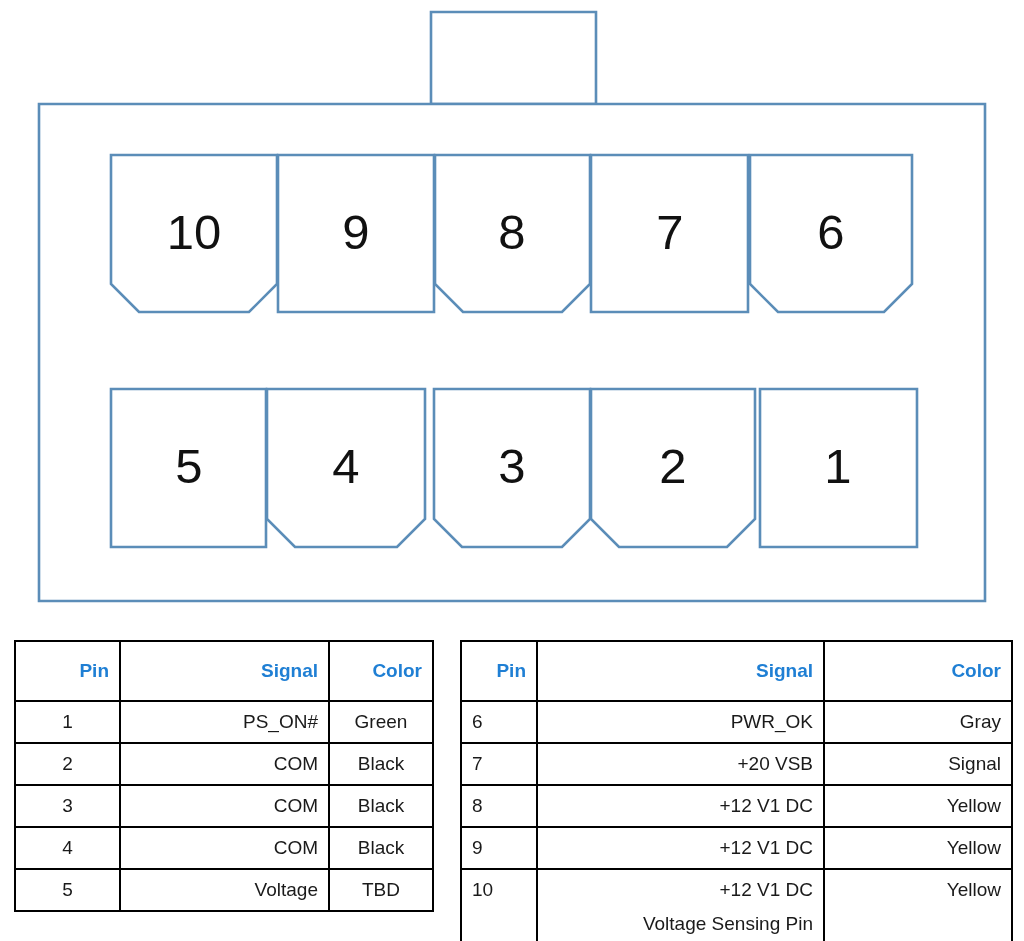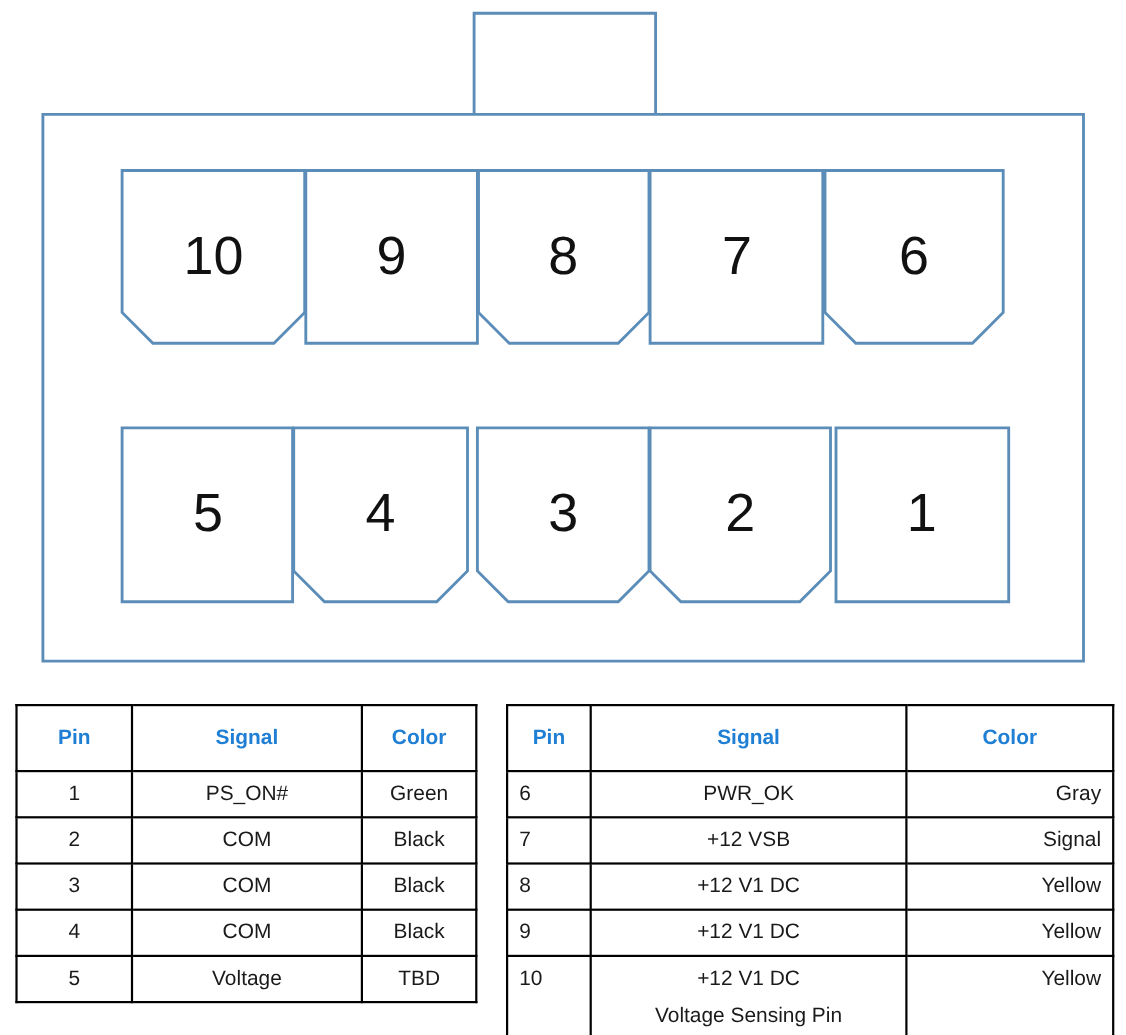--- a/index.html
+++ b/index.html
@@ -61,28 +61,28 @@
     font-weight: normal;
     padding: 0 10px;
     color: #1a1a1a;
     vertical-align: middle;
     background: #ffffff;
   }
   .pin-table thead th {
     color: #1f7fd4;
     font-weight: bold;
     font-size: 19px;
-    text-align: center;
+    text-align: right;
     height: 58px;
   }
   .pin-table tbody td {
     height: 40px;
   }
   .col-pin   { text-align: center; }
-  .col-sig   { text-align: center; }
+  .col-sig   { text-align: right; }
   .col-clr   { text-align: center; }
 
   
   #table-left { left: 14px; top: 640px; width: 418px; }
   #table-left col.c-pin { width: 105px; }
   #table-left col.c-sig { width: 209px; }
   #table-left col.c-clr { width: 104px; }
 
   
   #table-right { left: 460px; top: 640px; width: 551px; }
@@ -193,21 +193,21 @@
     </tr>
   </thead>
   <tbody>
     <tr>
       <td class="col-pin">6</td>
       <td class="col-sig">PWR_OK</td>
       <td class="col-clr">Gray</td>
     </tr>
     <tr>
       <td class="col-pin">7</td>
-      <td class="col-sig">+12 VSB</td>
+      <td class="col-sig">+20 VSB</td>
       <td class="col-clr">Signal</td>
     </tr>
     <tr>
       <td class="col-pin">8</td>
       <td class="col-sig">+12 V1 DC</td>
       <td class="col-clr">Yellow</td>
     </tr>
     <tr>
       <td class="col-pin">9</td>
       <td class="col-sig">+12 V1 DC</td>

